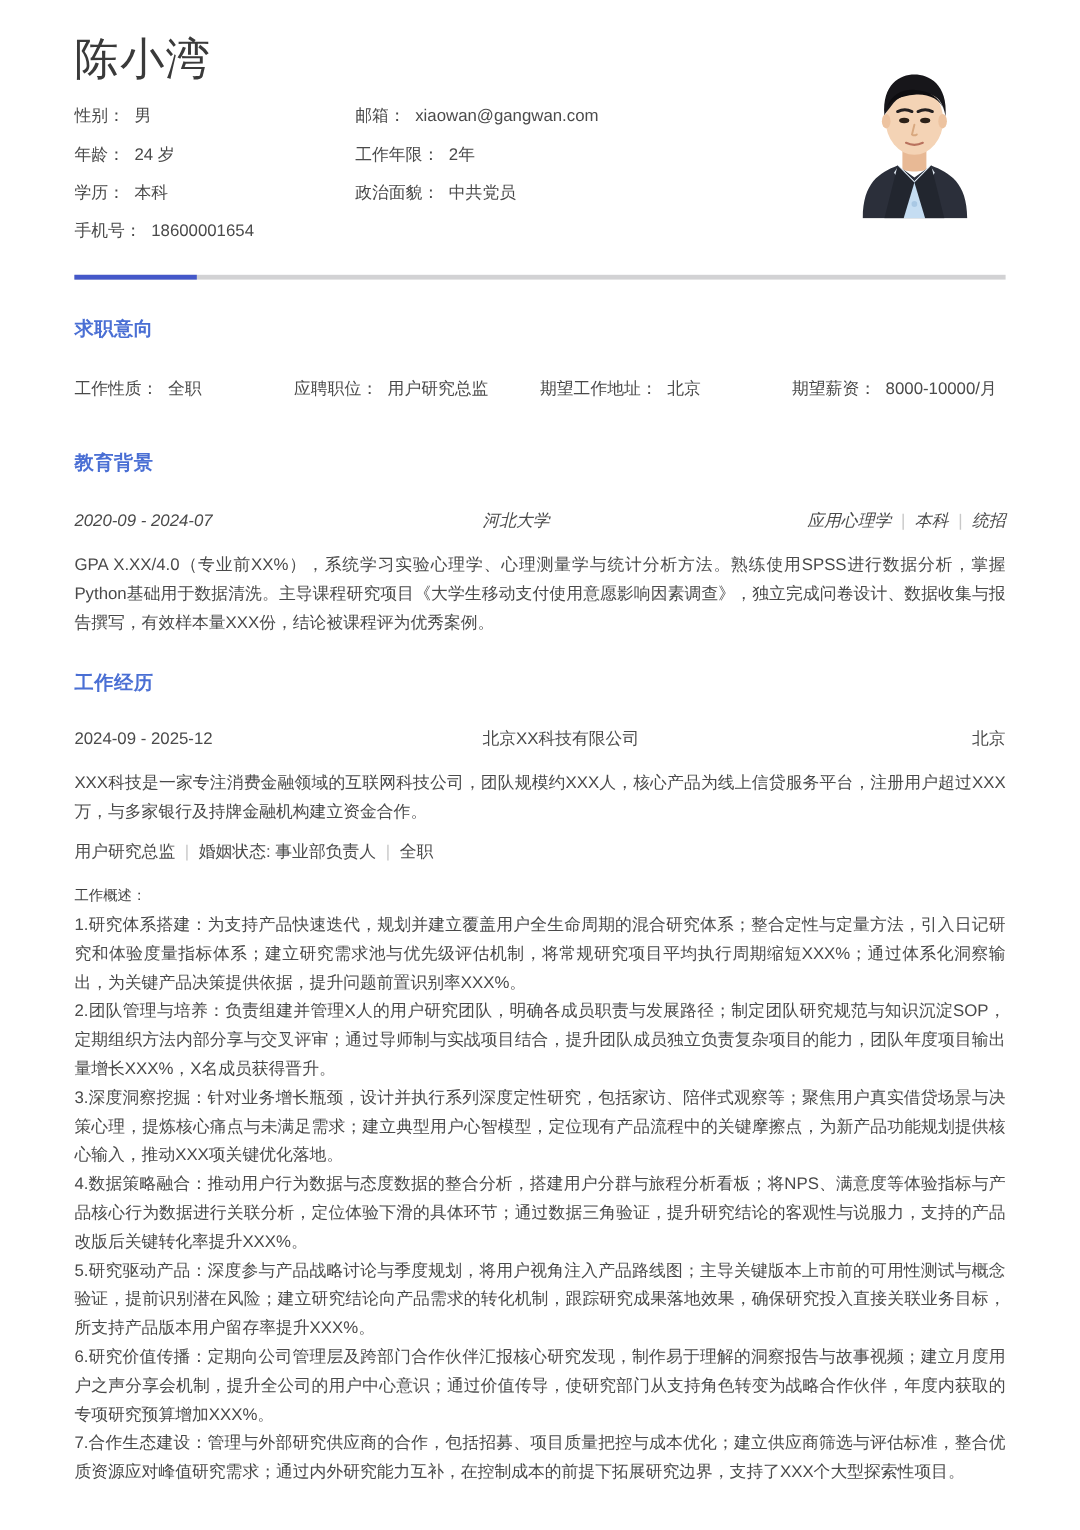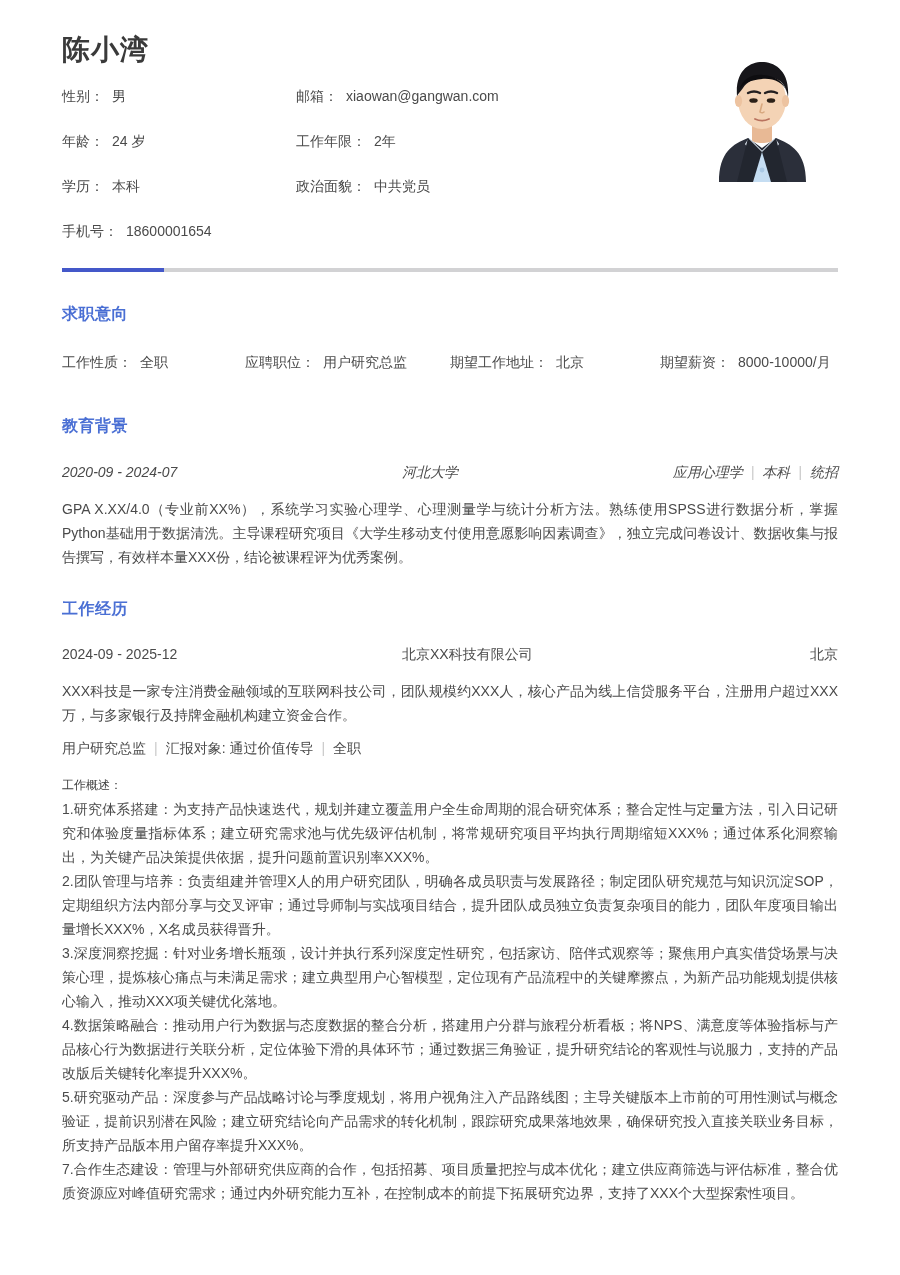--- a/index.html
+++ b/index.html
@@ -14,31 +14,31 @@
     font-family: "Liberation Sans", "DejaVu Sans", sans-serif;
     color: #3c3c3c;
     position: relative;
   }
 
   .page { position: relative; width: 900px; height: 1275px; padding: 0; }
 
   
   .header { position: relative; padding: 30px 62px 0 62px; }
   .name {
-    font-size: 28px;
-    font-weight: bold;
+    font-size: 37px;
+    font-weight: normal;
     color: #3a3a3a;
     letter-spacing: 1px;
     margin: 0 0 16px 0;
     line-height: 40px;
   }
   .info-grid {
     display: grid;
     grid-template-columns: 234px auto;
-    row-gap: 25px;
+    row-gap: 12px;
   }
   .info-cell { display: flex; font-size: 14px; color: #4a4a4a; line-height: 20px; white-space: nowrap; }
   .info-label { color: #4a4a4a; }
   .info-value { margin-left: 8px; color: #4a4a4a; }
 
   .photo {
     position: absolute;
     left: 703px; top: 48px;
     width: 119px; height: 134px;
     background: #ffffff;
@@ -260,32 +260,33 @@
       <span class="entry-date">2024-09 - 2025-12</span>
       <span class="entry-org">北京XX科技有限公司</span>
       <span class="entry-right">北京</span>
     </div>
 
     <p class="para" style="margin-top:14px;">XXX科技是一家专注消费金融领域的互联网科技公司，团队规模约XXX人，核心产品为线上信贷服务平台，注册用户超过XXX万，与多家银行及持牌金融机构建立资金合作。</p>
 
     <div class="meta-row" style="margin-top:10px;">
       <span>用户研究总监</span>
       <span class="sep">|</span>
-      <span>汇报对象: 通过价值传导</span>
+      <span>婚姻状态: 事业部负责人</span>
       <span class="sep">|</span>
       <span>全职</span>
     </div>
 
     <div class="bullets" style="margin-top:14px;">
       <p class="block-label">工作概述：</p>
       <p>1.研究体系搭建：为支持产品快速迭代，规划并建立覆盖用户全生命周期的混合研究体系；整合定性与定量方法，引入日记研究和体验度量指标体系；建立研究需求池与优先级评估机制，将常规研究项目平均执行周期缩短XXX%；通过体系化洞察输出，为关键产品决策提供依据，提升问题前置识别率XXX%。</p>
       <p>2.团队管理与培养：负责组建并管理X人的用户研究团队，明确各成员职责与发展路径；制定团队研究规范与知识沉淀SOP，定期组织方法内部分享与交叉评审；通过导师制与实战项目结合，提升团队成员独立负责复杂项目的能力，团队年度项目输出量增长XXX%，X名成员获得晋升。</p>
       <p>3.深度洞察挖掘：针对业务增长瓶颈，设计并执行系列深度定性研究，包括家访、陪伴式观察等；聚焦用户真实借贷场景与决策心理，提炼核心痛点与未满足需求；建立典型用户心智模型，定位现有产品流程中的关键摩擦点，为新产品功能规划提供核心输入，推动XXX项关键优化落地。</p>
       <p>4.数据策略融合：推动用户行为数据与态度数据的整合分析，搭建用户分群与旅程分析看板；将NPS、满意度等体验指标与产品核心行为数据进行关联分析，定位体验下滑的具体环节；通过数据三角验证，提升研究结论的客观性与说服力，支持的产品改版后关键转化率提升XXX%。</p>
       <p>5.研究驱动产品：深度参与产品战略讨论与季度规划，将用户视角注入产品路线图；主导关键版本上市前的可用性测试与概念验证，提前识别潜在风险；建立研究结论向产品需求的转化机制，跟踪研究成果落地效果，确保研究投入直接关联业务目标，所支持产品版本用户留存率提升XXX%。</p>
+      <p>6.研究价值传播：定期向公司管理层及跨部门合作伙伴汇报核心研究发现，制作易于理解的洞察报告与故事视频；建立月度用户之声分享会机制，提升全公司的用户中心意识；通过价值传导，使研究部门从支持角色转变为战略合作伙伴，年度内获取的专项研究预算增加XXX%。</p>
       <p>7.合作生态建设：管理与外部研究供应商的合作，包括招募、项目质量把控与成本优化；建立供应商筛选与评估标准，整合优质资源应对峰值研究需求；通过内外研究能力互补，在控制成本的前提下拓展研究边界，支持了XXX个大型探索性项目。</p>
     </div>
 
     <div class="spacer-line"></div>
 
   </div>
 
 </div>
 
 </body></html>

